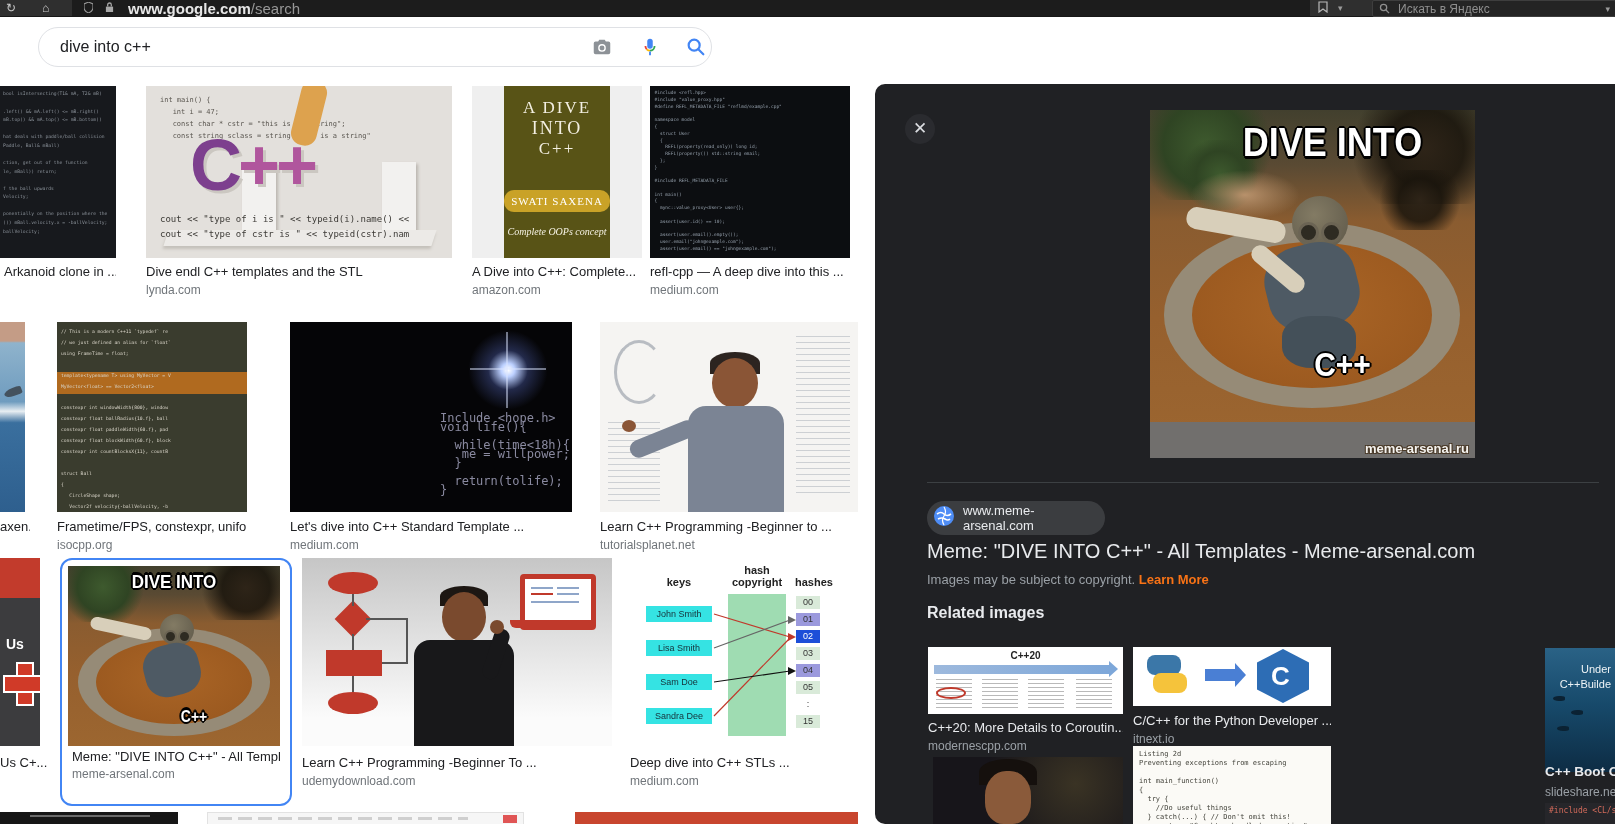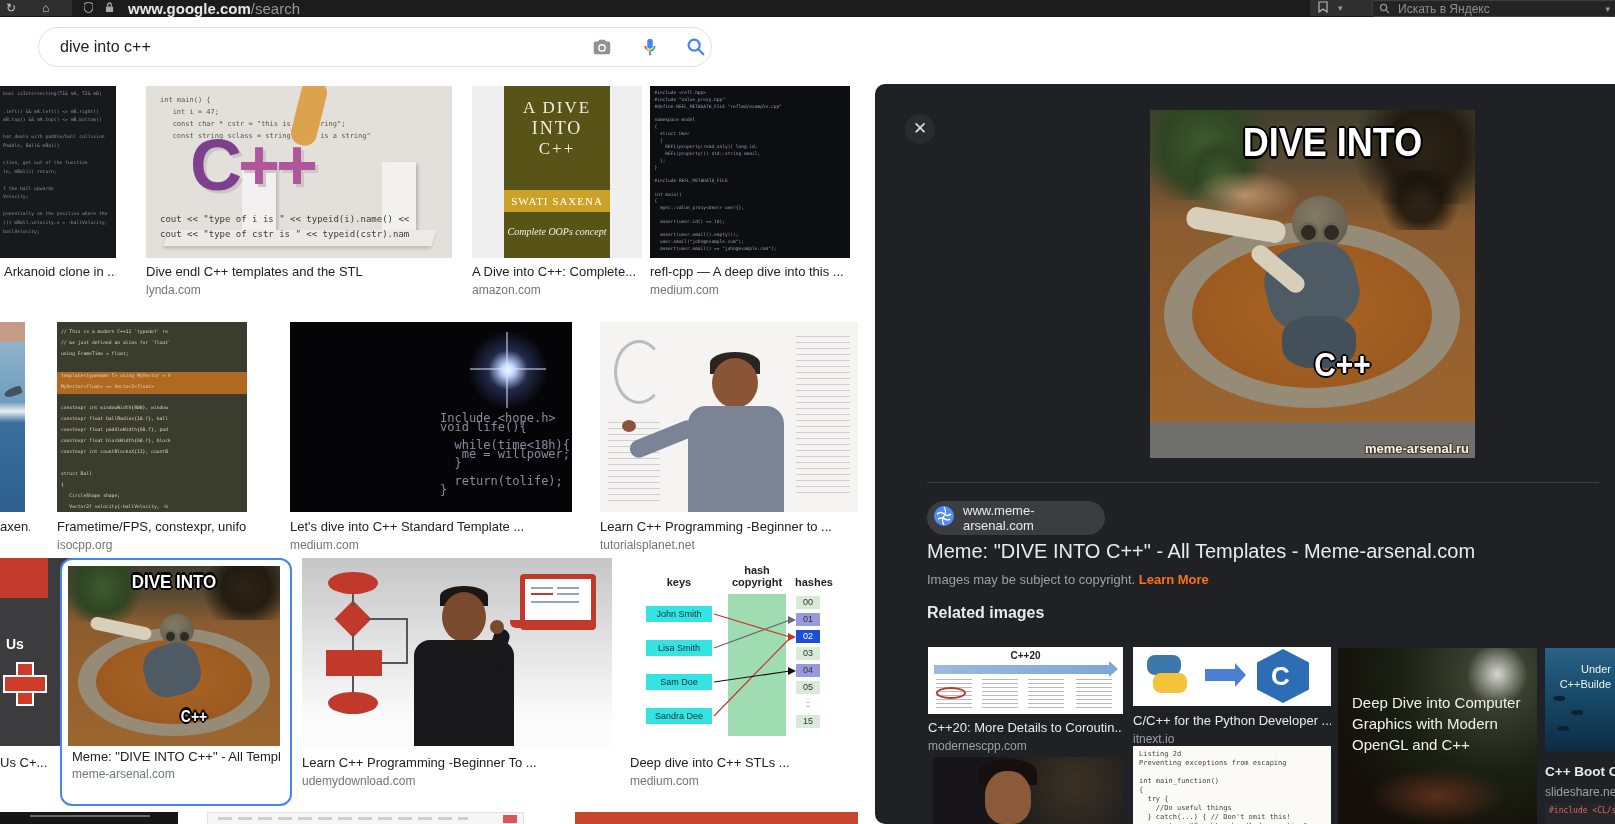--- a/index.html
+++ b/index.html
@@ -43,21 +43,21 @@
   #r1b-cpp{position:absolute;left:44px;top:38px;font-size:72px;font-weight:bold;color:#7d3f8e;letter-spacing:-4px;text-shadow:3px 3px 0 #cbc7c1;}
   #r1b-cpp .pp{color:#b0569d;}
   #r1b-hand{position:absolute;left:150px;top:-6px;width:26px;height:66px;background:#dda24e;border-radius:12px;transform:rotate(14deg);}
   #r1b-bottom{position:absolute;left:14px;top:126px;font-size:9px;line-height:15px;color:#3c3a36;font-family:"DejaVu Sans Mono",monospace;white-space:pre;}
   #r1b-block1,#r1b-block2{position:absolute;top:76px;width:34px;height:74px;background:#f2f1ef;box-shadow:2px 2px 3px #b9b5af;}
   #r1b-block1{left:96px;} #r1b-block2{left:236px;}
   #r1b-shelf{position:absolute;left:20px;top:144px;width:268px;height:16px;background:#eceae7;box-shadow:0 3px 3px #c4c0ba;transform:skewX(-18deg);}
   #r1c{left:472px;top:86px;width:170px;height:172px;background:#efefef;}
   #r1c-book{position:absolute;left:32px;top:0;width:106px;height:172px;background:#585316;}
   .book-title{color:#f3efe2;font-family:"Liberation Serif",serif;text-align:center;letter-spacing:2px;}
-  #r1c-band{position:absolute;left:0;top:104px;width:106px;height:22px;background:#c9a227;color:#fff;font-family:"Liberation Serif",serif;font-size:11px;text-align:center;line-height:22px;letter-spacing:1px;}
+  #r1c-band{position:absolute;left:0;top:104px;width:106px;height:22px;background:#c9a227;color:#fff;font-family:"Liberation Serif",serif;font-size:11px;text-align:center;line-height:22px;letter-spacing:1px;border-radius:10px;}
   #r1c-tagline{position:absolute;left:0;top:140px;width:106px;color:#f5f2e4;font-family:"Liberation Serif",serif;font-style:italic;font-size:10px;text-align:center;}
   #r1d{left:650px;top:86px;width:200px;height:172px;background:#0c0e11;}
   #r1d .codeblock{font-size:6px;line-height:9px;color:#95a0ac;transform:scale(0.75);padding:4px 0 0 6px;}
   
   #r2a{left:0;top:322px;width:25px;height:190px;background:linear-gradient(180deg,#c49c86 0%,#c49c86 10%,#8fb3cc 11%,#6f9cbf 42%,#e8eef2 47%,#3a6f9e 53%,#2e5f8e 100%);}
   #r2a-dolphin{position:absolute;left:4px;top:66px;width:18px;height:8px;background:#44525e;border-radius:70% 30% 20% 60%;transform:rotate(-20deg);}
   #r2b{left:57px;top:322px;width:190px;height:190px;background:#3a3c2e;}
   #r2b .codeblock{font-size:6px;line-height:14px;color:#d8d4c8;transform:scale(0.78);padding:5px 0 0 5px;position:relative;z-index:2;}
   .hl-bar{position:absolute;left:0;width:190px;height:22px;background:#b06a1f;z-index:1;}
   #r2b-hl1{top:50px;}
@@ -71,21 +71,21 @@
   .scribble{position:absolute;background:repeating-linear-gradient(180deg,#c3c7cc 0,#c3c7cc 1px,transparent 1px,transparent 6px);opacity:.8;}
   #r2d-s1{left:8px;top:100px;width:52px;height:80px;}
   #r2d-s2{left:196px;top:14px;width:54px;height:160px;}
   #r2d-c{position:absolute;left:14px;top:18px;width:44px;height:58px;border:3px solid #b8bcc2;border-radius:50%;border-right-color:transparent;}
   #r2d-head{position:absolute;left:112px;top:36px;width:46px;height:50px;background:#8a5536;border-radius:50%;}
   #r2d-hair{position:absolute;left:110px;top:30px;width:50px;height:22px;background:#2c2420;border-radius:50% 50% 0 0;}
   #r2d-body{position:absolute;left:88px;top:84px;width:96px;height:106px;background:#7b8494;border-radius:18px 18px 0 0;}
   #r2d-arm{position:absolute;left:28px;top:108px;width:70px;height:18px;background:#7b8494;border-radius:10px;transform:rotate(-22deg);}
   #r2d-hand{position:absolute;left:22px;top:98px;width:14px;height:12px;background:#8a5536;border-radius:50%;}
   
-  #r3a{left:0;top:558px;width:40px;height:188px;background:#3c3c3e;padding-left:47px;}
+  #r3a{left:0;top:558px;width:40px;height:188px;background:#3c3c3e;}
   #r3a-red{position:absolute;left:0;top:0;width:48px;height:40px;background:#c23b2c;}
   #r3a-us{position:absolute;left:6px;top:78px;color:#fff;font-weight:bold;font-size:14px;}
   #r3a-cross-v{position:absolute;left:16px;top:104px;width:14px;height:40px;background:#d03a28;border:2px solid #fff;}
   #r3a-cross-h{position:absolute;left:3px;top:117px;width:40px;height:14px;background:#d03a28;border:2px solid #fff;}
   #r3b-card{position:absolute;left:60px;top:558px;width:228px;height:244px;border:2px solid #4285f4;border-radius:12px;background:#fff;}
   #r3b-img{position:absolute;left:6px;top:6px;width:212px;height:180px;overflow:hidden;background:linear-gradient(180deg,#42402e 0%,#5a4a33 16%,#8a5c30 32%,#96602e 60%,#9c6630 100%);}
   #r3b-title{position:absolute;left:10px;top:188px;width:208px;}
   #r3b-domain{position:absolute;left:10px;top:206px;width:208px;}
   #r3c{left:302px;top:558px;width:310px;height:188px;background:linear-gradient(180deg,#c6c6c6 0%,#fbfbfb 85%);}
   .fc-shape{position:absolute;background:#c0392b;}
@@ -185,21 +185,21 @@
   #rel2-hexc{position:absolute;left:138px;top:14px;font-size:26px;font-weight:bold;color:#fff;}
   #rel2-t{left:258px;top:629px;width:198px;}
   #rel2-d{left:258px;top:648px;width:198px;}
   #rel6{left:258px;top:662px;width:198px;height:78px;background:#fbfaf6;}
   #rel6 .codeblock{font-size:7px;line-height:9px;color:#44443c;padding:4px 0 0 6px;}
   
   #rel3{left:463px;top:564px;width:199px;height:176px;background:radial-gradient(circle at 80% 15%,#d8d8d2 0%,#3a4030 14%,#1a2012 45%,#140f0a 80%);}
   #rel3-overlay{position:absolute;left:14px;top:44px;font-size:15px;line-height:21px;color:#f2f2f0;white-space:pre-line;}
   #rel3-blotch{position:absolute;left:30px;top:120px;width:140px;height:56px;background:radial-gradient(ellipse,#5a2e1c 0%,rgba(40,18,10,0) 70%);}
   
-  #rel4{left:670px;top:564px;width:70px;height:103px;background:linear-gradient(180deg,#2a6286 0%,#174a6b 45%,#0d2c44 100%);}
+  #rel4{left:670px;top:564px;width:70px;height:124px;background:linear-gradient(180deg,#2a6286 0%,#174a6b 45%,#0d2c44 100%);}
   #rel4-overlay{position:absolute;left:8px;top:14px;font-size:11px;line-height:15px;color:#eef3f6;white-space:pre-line;text-align:right;width:58px;}
   .fish{position:absolute;width:12px;height:5px;background:#0b2233;border-radius:60% 40% 40% 60%;}
   #rel4-t{left:670px;top:680px;width:70px;font-size:13.5px;font-weight:bold;}
   #rel4-d{left:670px;top:701px;width:70px;}
   #rel7{left:670px;top:719px;width:70px;height:21px;background:#26262a;}
   #rel7 .codeblock{font-size:8px;line-height:10px;color:#d16a5a;padding:3px 0 0 4px;}
 </style>
 </head>
 <body>
 
@@ -579,26 +579,20 @@
 Preventing exceptions from escaping
 
 int main_function()
 {
   try {
     //Do useful things
   } catch(...) { // Don't omit this!
     cout &lt;&lt; "Caught unhandled exception" &lt;&lt; endl;</div>
     </div>
 
-    <div id="rel3" class="rel-thumb">
-      <div id="rel3-blotch"></div>
-      <div id="rel3-overlay">Deep Dive into Computer
-Graphics with Modern
-OpenGL and C++</div>
-    </div>
 
     <div id="rel4" class="rel-thumb">
       <div class="fish" style="left:8px;top:48px;"></div>
       <div class="fish" style="left:26px;top:62px;"></div>
       <div class="fish" style="left:12px;top:78px;"></div>
       <div id="rel4-overlay">Under
 C++Builde</div>
     </div>
     <div id="rel4-t" class="rel-title">C++ Boot Ca</div>
     <div id="rel4-d" class="rel-domain">slideshare.ne</div>

